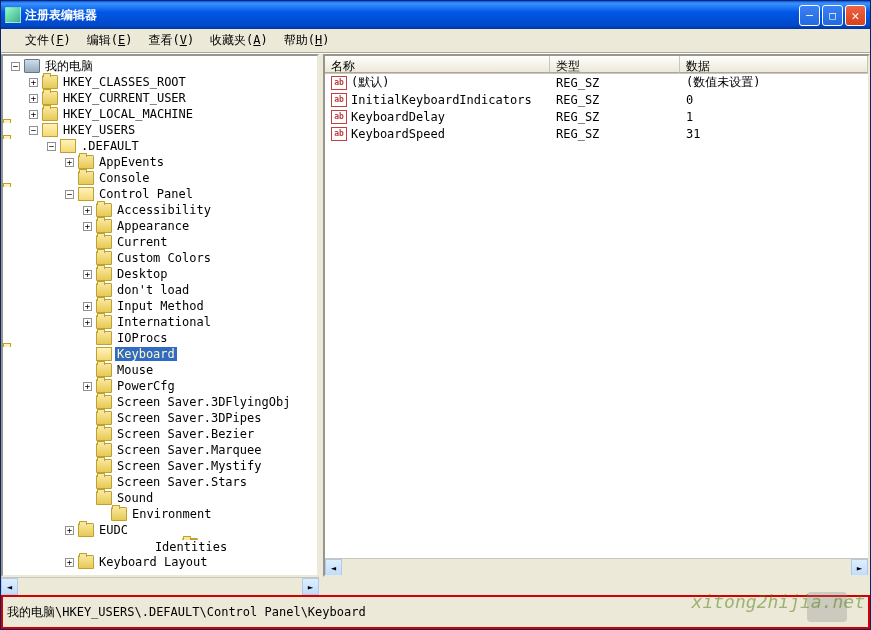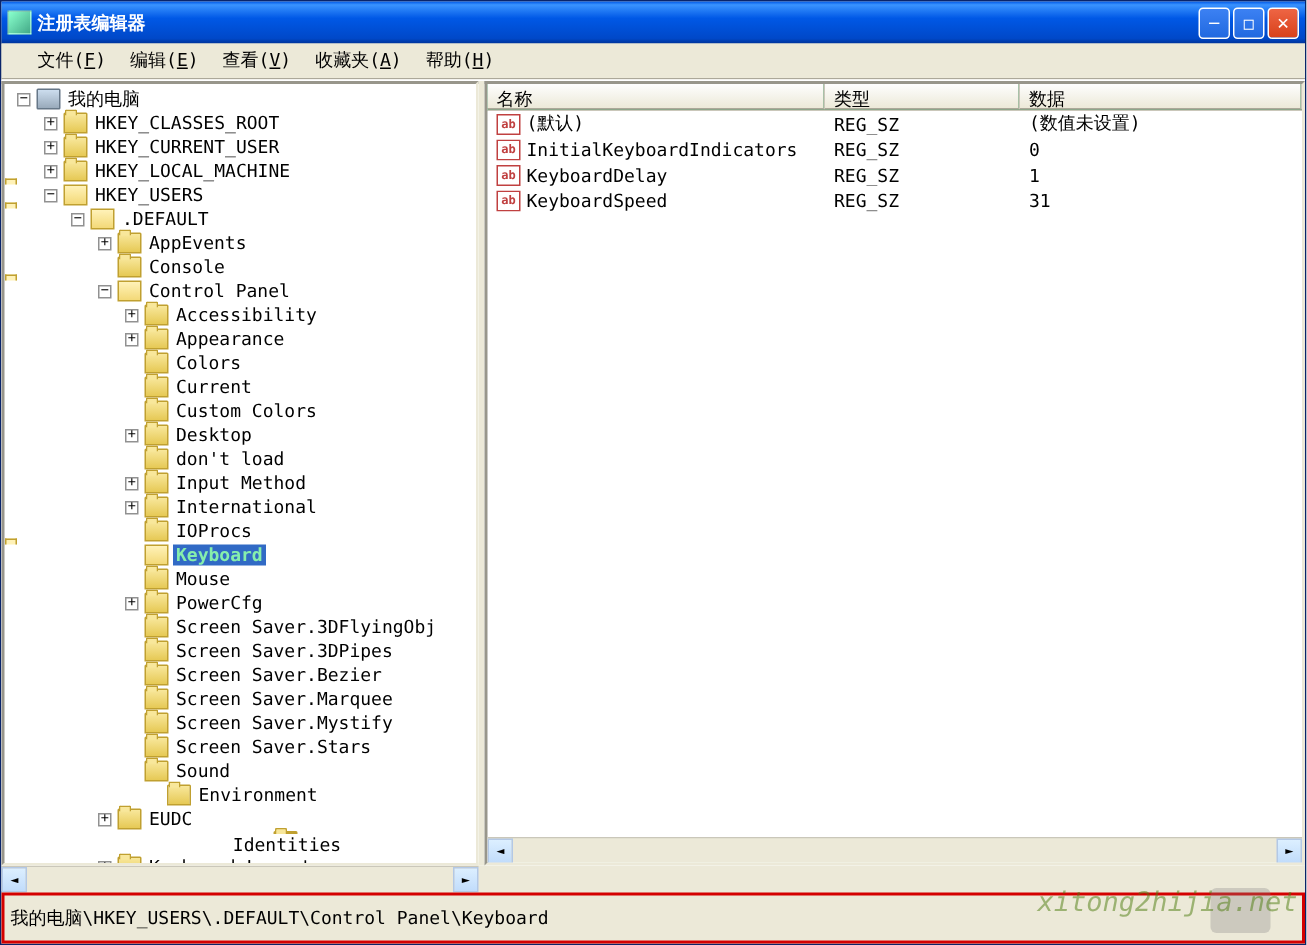--- a/index.html
+++ b/index.html
@@ -23,21 +23,21 @@
 .tree-row { display: flex; align-items: center; height: 16px; white-space: nowrap; cursor: pointer; position: relative; }
 .expander { width: 9px; height: 9px; border: 1px solid #919191; display: inline-flex; align-items: center; justify-content: center; font-size: 9px; line-height: 7px; margin-right: 4px; background: white; color: black; font-family: monospace; }
 .expander.empty { border: none; background: transparent; }
 .tree-icon { width: 16px; height: 14px; margin-right: 3px; display: inline-block; }
 .icon-computer { background: linear-gradient(#cde, #9ab); border: 1px solid #678; border-radius: 1px; }
 .icon-folder { background: linear-gradient(#f8e79b, #e6c955); border: 1px solid #c0a030; border-radius: 1px 1px 0 0; position: relative; }
 .icon-folder::before { content: ''; position: absolute; top: -3px; left: 0; width: 6px; height: 3px; background: #f8e79b; border: 1px solid #c0a030; border-bottom: none; border-radius: 1px 1px 0 0; }
 .icon-folder-open { background: linear-gradient(#fff2b8, #f3d978); border: 1px solid #c0a030; }
 .icon-folder-open::before { content: ''; position: absolute; top: -3px; left: 0; width: 6px; height: 3px; background: #fff2b8; border: 1px solid #c0a030; border-bottom: none; }
 .tree-label { padding: 0 2px; }
-.tree-label.selected { background: #316ac5; color: #86efac; font-weight: bold; }
+.tree-label.selected { background: #316ac5; color: #fef9c3; }
 .list-header { height: 18px; display: flex; background: #15803d; border-bottom: 1px solid #cac7ba; flex-shrink: 0; }
 .list-col { border-right: 1px solid #cac7ba; padding: 2px 6px; background: linear-gradient(#fefefe, #ece9d8); cursor: pointer; border-bottom: 1px solid #aca899; }
 .list-body { flex: 1; overflow: auto; }
 .list-row { display: flex; height: 17px; align-items: center; cursor: pointer; }
 .list-cell { padding: 0 6px; white-space: nowrap; overflow: hidden; display: flex; align-items: center; }
 .icon-value { width: 16px; height: 14px; margin-right: 4px; border: 1px solid #c04040; background: white; display: inline-flex; align-items: center; justify-content: center; font-size: 8px; color: #c04040; font-weight: bold; flex-shrink: 0; }
 .scrollbar-h { height: 17px; background: #ece9d8; display: flex; border-top: 1px solid #cac7ba; }
 .scroll-btn { width: 17px; height: 17px; background: linear-gradient(#dcefff, #c1dcfb); border: 1px solid #b3c8e5; display: flex; align-items: center; justify-content: center; font-size: 9px; cursor: pointer; }
 .scroll-track { flex: 1; background: #ece9d8; }
 .statusbar { height: 34px; border: 2px solid #d40000; background: #ece9d8; display: flex; align-items: center; padding: 0 4px; margin-top: 1px; }
@@ -121,25 +121,20 @@
             <span class="tree-label">Accessibility</span>
           </div>
           <div class="tree-row" style="padding-left: 80px;">
             <span class="expander">+</span>
             <span class="tree-icon icon-folder"></span>
             <span class="tree-label">Appearance</span>
           </div>
           <div class="tree-row" style="padding-left: 80px;">
             <span class="expander empty"></span>
             <span class="tree-icon icon-folder"></span>
-            <span class="tree-label">Colors</span>
-          </div>
-          <div class="tree-row" style="padding-left: 80px;">
-            <span class="expander empty"></span>
-            <span class="tree-icon icon-folder"></span>
             <span class="tree-label">Current</span>
           </div>
           <div class="tree-row" style="padding-left: 80px;">
             <span class="expander empty"></span>
             <span class="tree-icon icon-folder"></span>
             <span class="tree-label">Custom Colors</span>
           </div>
           <div class="tree-row" style="padding-left: 80px;">
             <span class="expander">+</span>
             <span class="tree-icon icon-folder"></span>

